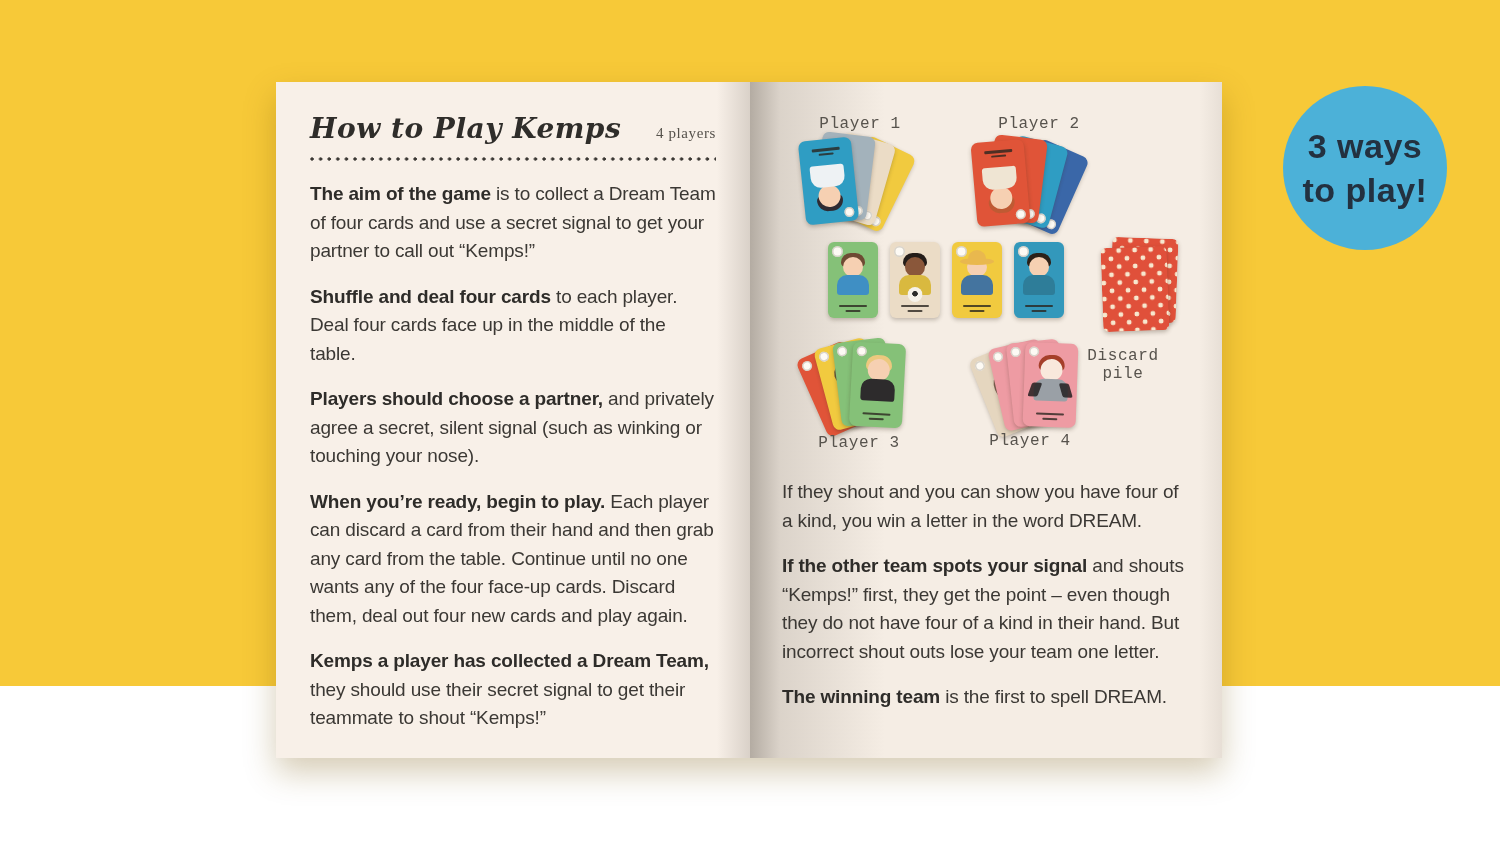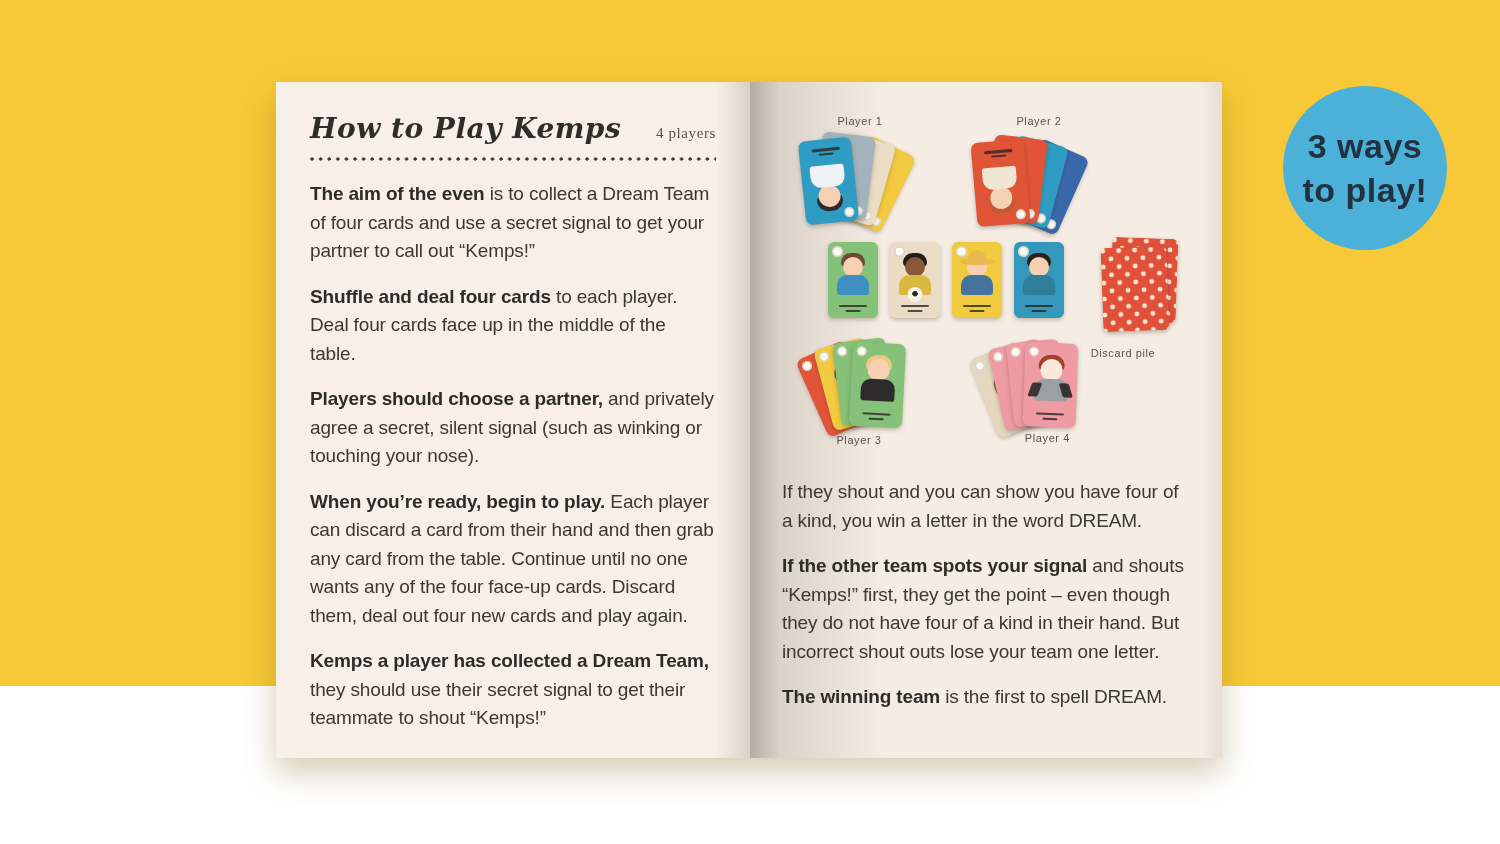--- a/index.html
+++ b/index.html
@@ -26,21 +26,21 @@
                    font-size:28px; color:#2f2d2a; letter-spacing:.5px; }
   .players-note { font-family:Liberation Serif, serif; font-size:15px; color:#56524c; letter-spacing:.6px; }
   .dotted-rule { height:4px; margin:12px 0 19px 0;
     background-image:radial-gradient(circle at 2px 2px, #3a3733 1.4px, rgba(0,0,0,0) 1.9px);
     background-size:8.6px 4px; background-repeat:repeat-x; }
   .para { font-size:19px; line-height:28.5px; color:#3b3834; margin-bottom:17px; letter-spacing:-0.15px; }
   .para strong { font-weight:700; color:#2e2c29; }
 
   
   .diagram { position:relative; height:382px; }
-  .serif-label { position:absolute; font-family:Liberation Sans, sans-serif; font-size:11px;
+  .serif-label { position:absolute; font-family:Liberation Mono, monospace; font-size:16px;
                  color:#57534d; letter-spacing:.6px; text-align:center; width:110px; }
   .rp-text { padding:14px 32px 0 32px; }
 
   
   .fan { position:absolute; width:112px; height:100px; }
   .fcard { position:absolute; width:53px; height:84px; border-radius:7px;
            box-shadow:0 2px 4px rgba(60,45,30,.30); }
   .mini { position:absolute; width:10px; height:10px; border-radius:50%; background:#fdfaf4;
           box-shadow:inset 0 0 0 1.5px rgba(150,140,125,.35); }
   .mini-tl { top:4px; left:4px; } .mini-br { bottom:4px; right:4px; }
@@ -99,21 +99,21 @@
 
   <div class="spread">
 
     <div class="page page-left">
       <div class="title-row">
         <div class="booklet-title">How to Play Kemps</div>
         <div class="players-note">4 players</div>
       </div>
       <div class="dotted-rule"></div>
 
-      <p class="para"><strong>The aim of the even</strong><span> is to collect a Dream Team of four cards and use a secret signal to get your partner to call out “Kemps!”</span></p>
+      <p class="para"><strong>The aim of the game</strong><span> is to collect a Dream Team of four cards and use a secret signal to get your partner to call out “Kemps!”</span></p>
       <p class="para"><strong>Shuffle and deal four cards</strong><span> to each player. Deal four cards face up in the middle of the table.</span></p>
       <p class="para"><strong>Players should choose a partner,</strong><span> and privately agree a secret, silent signal (such as winking or touching your nose).</span></p>
       <p class="para"><strong>When you’re ready, begin to play.</strong><span> Each player can discard a card from their hand and then grab any card from the table. Continue until no one wants any of the four face-up cards. Discard them, deal out four new cards and play again.</span></p>
       <p class="para"><strong>Kemps a player has collected a Dream Team,</strong><span> they should use their secret signal to get their teammate to shout “Kemps!”</span></p>
     </div>
 
     <div class="page page-right">
       <div class="diagram">
 
         <div class="serif-label" style="left:55px; top:33px;">Player 1</div>
@@ -249,21 +249,21 @@
               <span class="blob" style="left:6px; top:40px; width:10px; height:14px; background:#232021; border-radius:2px; transform:skewX(-18deg);"></span>
               <span class="blob" style="right:6px; top:40px; width:10px; height:14px; background:#232021; border-radius:2px; transform:skewX(18deg);"></span>
             </div>
             <span class="mini mini-tl"></span>
             <span class="nameline nl1"></span>
             <span class="nameline nl2"></span>
           </div>
         </div>
 
         <div class="serif-label" style="left:54px; top:352px;">Player 3</div>
-        <div class="serif-label" style="left:210px; top:350px;text-align:right;">Player 4</div>
+        <div class="serif-label" style="left:225px; top:350px;">Player 4</div>
       </div>
 
       <div class="rp-text">
         <p class="para"><strong></strong><span>If they shout and you can show you have four of a kind, you win a letter in the word DREAM.</span></p>
         <p class="para"><strong>If the other team spots your signal</strong><span> and shouts “Kemps!” first, they get the point – even though they do not have four of a kind in their hand. But incorrect shout outs lose your team one letter.</span></p>
         <p class="para"><strong>The winning team</strong><span> is the first to spell DREAM.</span></p>
       </div>
     </div>
   </div>
 

